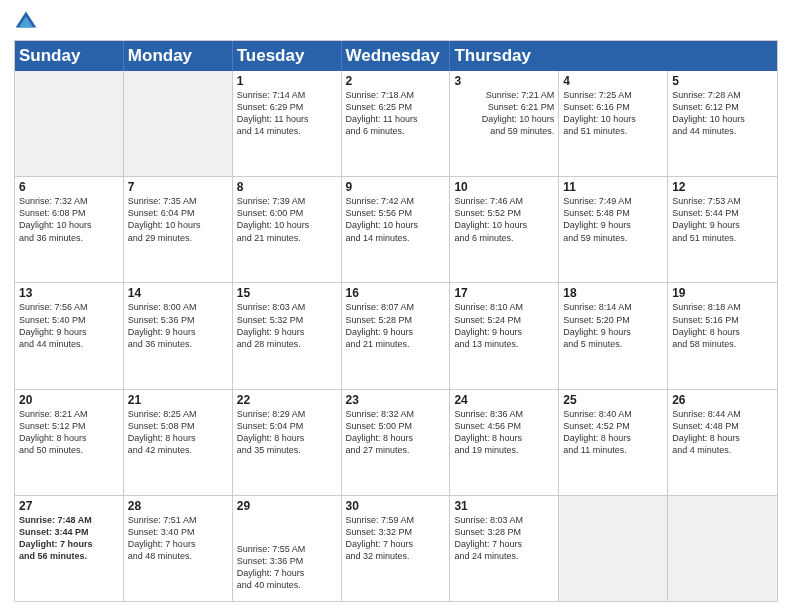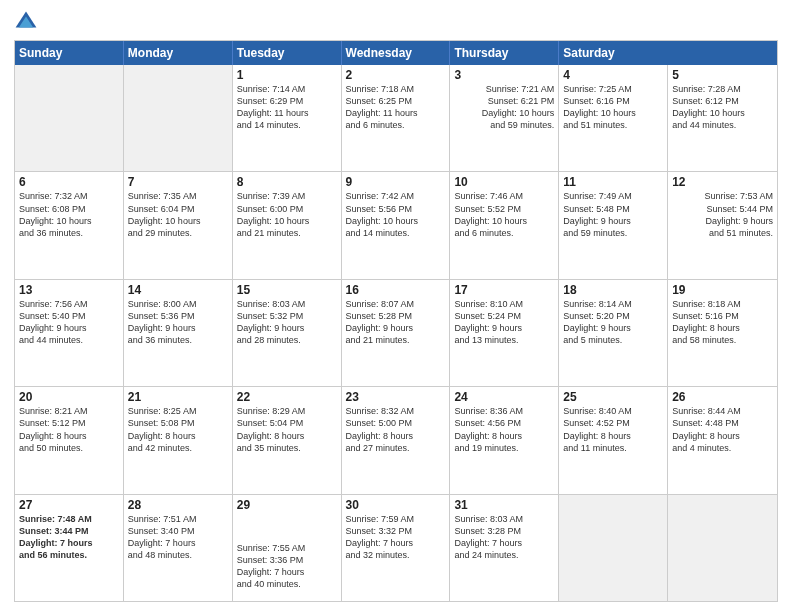--- a/index.html
+++ b/index.html
@@ -54,21 +54,21 @@
       flex-direction: column;
       border: 1px solid #ccc;
     }
     .cal-header {
       display: grid;
       grid-template-columns: repeat(7, 1fr);
       background: #2962a8;
     }
     .cal-header-cell {
       color: #fff;
-      font-size: 12px;
+      font-size: 17px;
       font-weight: bold;
       padding: 5px 4px;
       text-align: left;
       border-right: 1px solid #4a7bc8;
     }
     .cal-header-cell:last-child { border-right: none; }
     .cal-body {
       flex: 1;
       display: flex;
       flex-direction: column;
@@ -126,21 +126,20 @@
     </div>
   </div>
 
   <div class="calendar">
     <div class="cal-header" id="cal-header">
         <div class="cal-header-cell">Sunday</div>
         <div class="cal-header-cell">Monday</div>
         <div class="cal-header-cell">Tuesday</div>
         <div class="cal-header-cell">Wednesday</div>
         <div class="cal-header-cell">Thursday</div>
-        <div class="cal-header-cell">Saturday</div>
       </div>
     <div class="cal-body" id="cal-body">
         <div class="cal-row">
           <div class="cal-cell empty shaded"></div>
           <div class="cal-cell empty shaded"></div>
           <div class="cal-cell">
             <span class="day-num">1</span>
             <div class="cell-text" style="white-space: pre-line;">Sunrise: 7:14 AM
 Sunset: 6:29 PM
 Daylight: 11 hours
@@ -213,21 +212,21 @@
           </div>
           <div class="cal-cell">
             <span class="day-num">11</span>
             <div class="cell-text" style="white-space: pre-line;">Sunrise: 7:49 AM
 Sunset: 5:48 PM
 Daylight: 9 hours
 and 59 minutes.</div>
           </div>
           <div class="cal-cell">
             <span class="day-num">12</span>
-            <div class="cell-text" style="white-space: pre-line; text-align: right;">Sunrise: 7:53 AM
+            <div class="cell-text" style="white-space: pre-line;">Sunrise: 7:53 AM
 Sunset: 5:44 PM
 Daylight: 9 hours
 and 51 minutes.</div>
           </div>
         </div>
         <div class="cal-row">
           <div class="cal-cell">
             <span class="day-num">13</span>
             <div class="cell-text" style="white-space: pre-line;">Sunrise: 7:56 AM
 Sunset: 5:40 PM

